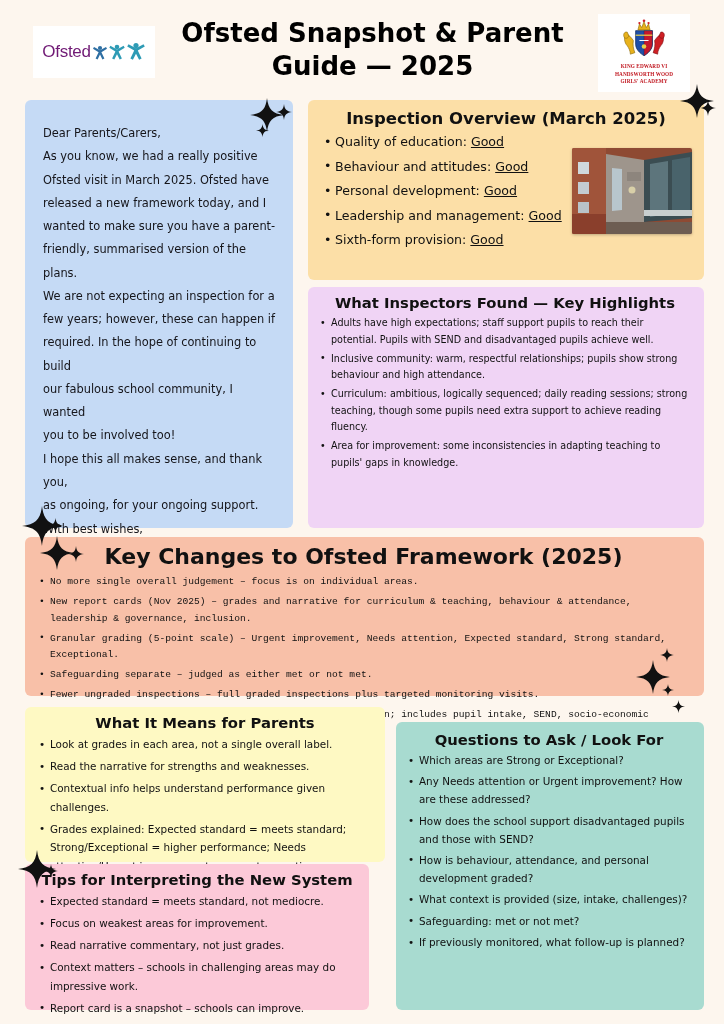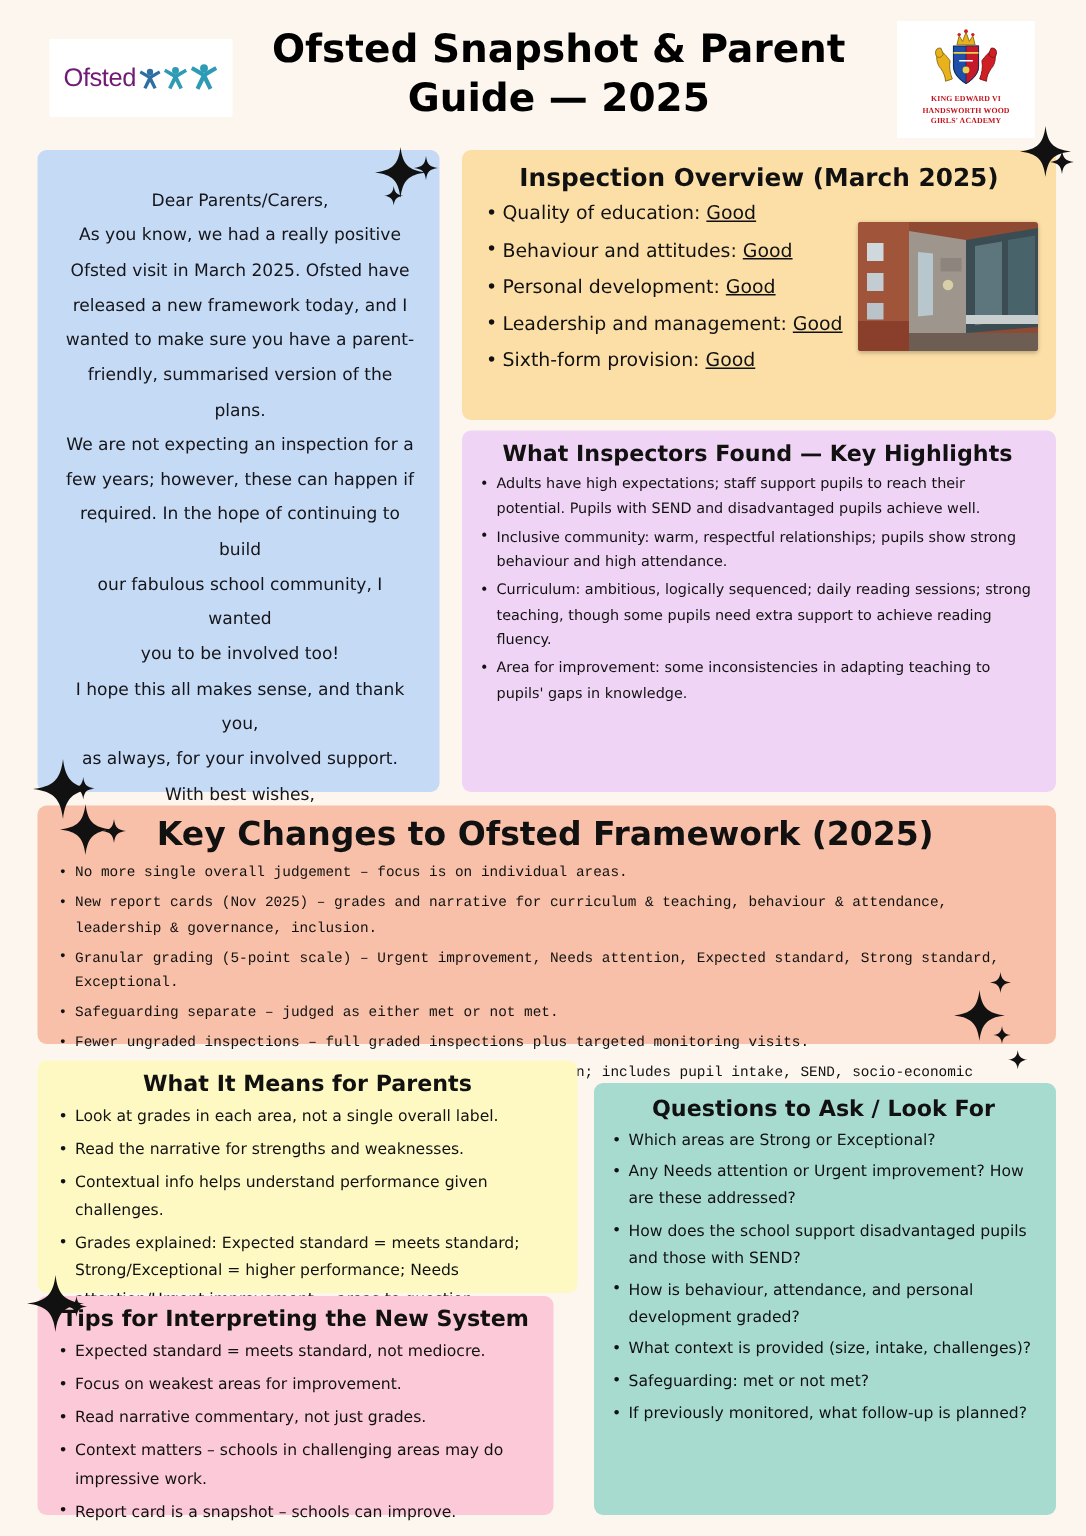--- a/index.html
+++ b/index.html
@@ -58,21 +58,20 @@
   }
   ul.bullets li::before {
     content: "•"; position: absolute; left: 2px; top: -0.5px;
   }
 
   
   #letter-card {
     left: 25px; top: 100px; width: 268px; height: 428px;
     background: #c5daf5;
     padding: 22px 16px 10px 18px;
-    text-align: center;
   }
   #letter-card p {
     font-family: "DejaVu Sans", sans-serif;
     font-size: 11.4px; color: #15151a; line-height: 2.04;
   }
 
   
   #overview-card {
     left: 308px; top: 100px; width: 396px; height: 180px;
     background: #fcdfa7; padding: 9px 14px 8px 14px;
@@ -197,21 +196,21 @@
         <p>Ofsted visit in March 2025. Ofsted have</p>
         <p>released a new framework today, and I</p>
         <p>wanted to make sure you have a parent-</p>
         <p>friendly, summarised version of the plans.</p>
         <p>We are not expecting an inspection for a</p>
         <p>few years; however, these can happen if</p>
         <p>required. In the hope of continuing to build</p>
         <p>our fabulous school community, I wanted</p>
         <p>you to be involved too!</p>
         <p>I hope this all makes sense, and thank you,</p>
-        <p>as always, for your involved support.</p>
+        <p>as ongoing, for your ongoing support.</p>
         <p>With best wishes,</p>
         <p>Kiran Takhar</p>
       </div>
   </div>
 
   <div class="card" id="overview-card">
     <div class="card-title">Inspection Overview (March 2025)</div>
     <ul class="bullets" id="overview-list">
         <li><span>Quality of education:</span> <span class="grade">Good</span></li>
         <li><span>Behaviour and attitudes:</span> <span class="grade">Good</span></li>

